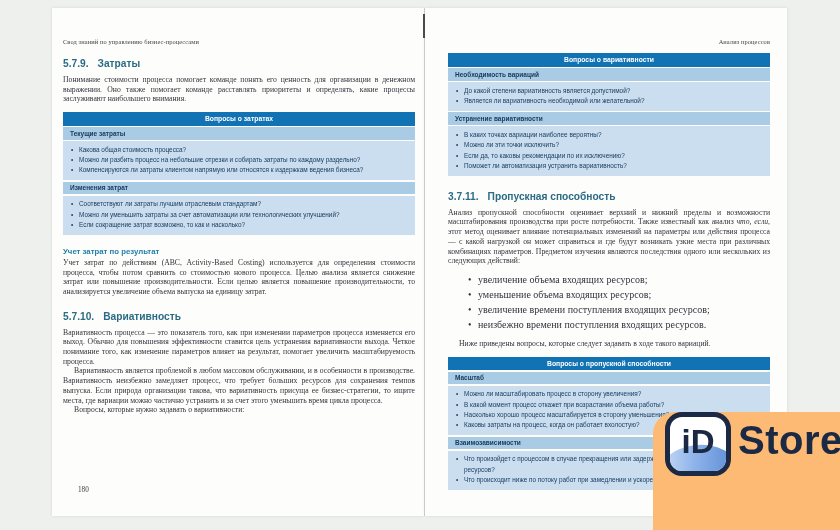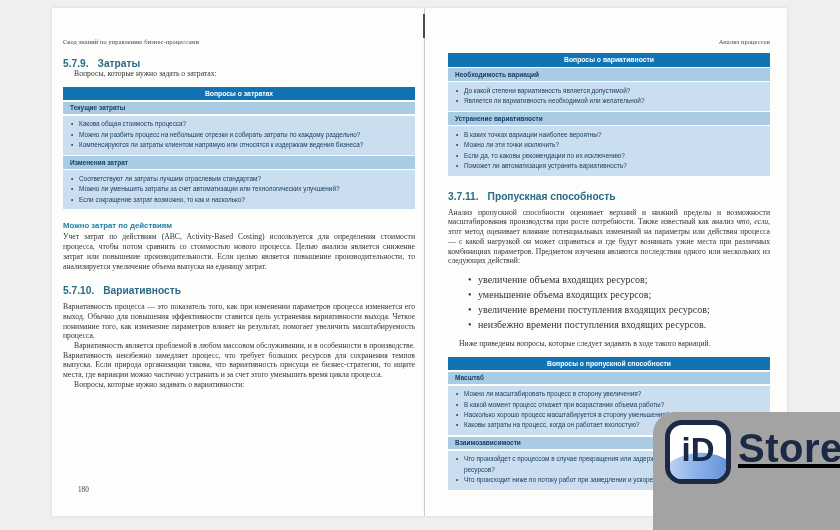--- a/index.html
+++ b/index.html
@@ -39,23 +39,23 @@
   .qt-item::before { content:"•"; position:absolute; left:1px; top:0; }
 
   .blist { margin:6px 0 0 0; }
   .b-item { position:relative; padding-left:30px; font-size:10px; line-height:1.5; color:#32323c; }
   .b-item::before { content:"•"; position:absolute; left:20px; }
 
   .pageno { position:absolute; left:26px; bottom:22px; font-size:7.2px; color:#3a3a42;text-align:center; }
 
   
   .logo-box { position:absolute; left:653px; top:412px; width:187px; height:118px;
-              background:#a3a3a3; border-top-left-radius:22px; z-index:5;
-              display:flex; align-items:flex-start; padding:8px 0 0 12px;
-              font-family:"Liberation Sans", sans-serif;text-decoration:underline; }
+              background:#fdba74; border-top-left-radius:22px; z-index:5;
+              display:flex; align-items:flex-start; padding:0 0 0 12px;
+              font-family:"Liberation Sans", sans-serif; }
   .badge { position:relative; width:66px; height:64px; border:5px solid #1b2944;
            border-radius:17px; background:#ffffff; overflow:hidden; flex:none; }
   .swoosh { position:absolute; left:-14px; right:-14px; bottom:-36px; height:62px;
             border-radius:50%; transform:rotate(-7deg);
             background:linear-gradient(100deg,#d9e6f9 0%,#8fb4ea 45%,#4e80cf 100%); }
   .badge-text { position:absolute; inset:0; display:flex; align-items:center; justify-content:center;
                 padding-bottom:5px; font-weight:bold; font-size:33px; color:#1b2944; }
   .brand { font-weight:bold; font-size:40px; color:#1b2944; margin:6px 0 0 7px; letter-spacing:.5px; }
 </style>
 </head>
@@ -64,39 +64,39 @@
 <div class="spread">
 
   <div class="page page-left">
     <div class="inner-l">
       <div class="running">Свод знаний по управлению бизнес-процессами</div>
 
       <div class="heading">
         <span class="h-num">5.7.9.</span><span>Затраты</span>
       </div>
 
-      <div class="para cont indent">Вопросы, которые нужно задать о затратах:</div>
+      <div class="para">Понимание стоимости процесса помогает команде понять его ценность для организации в денежном выражении. Оно также помогает команде расставлять приоритеты и определять, какие процессы заслуживают наибольшего внимания.</div>
 
       <div class="qtable">
         <div class="qt-header">Вопросы о затратах</div>
         <div class="qt-sub">Текущие затраты</div>
         <div class="qt-items">
           <div class="qt-item">Какова общая стоимость процесса?</div>
           <div class="qt-item">Можно ли разбить процесс на небольшие отрезки и собирать затраты по каждому раздельно?</div>
           <div class="qt-item">Компенсируются ли затраты клиентом напрямую или относятся к издержкам ведения бизнеса?</div>
         </div>
         <div class="qt-sub">Изменения затрат</div>
         <div class="qt-items">
           <div class="qt-item">Соответствуют ли затраты лучшим отраслевым стандартам?</div>
           <div class="qt-item">Можно ли уменьшить затраты за счет автоматизации или технологических улучшений?</div>
           <div class="qt-item">Если сокращение затрат возможно, то как и насколько?</div>
         </div>
       </div>
 
-      <div class="subheading">Можно затрат по действиям</div>
+      <div class="subheading">Учет затрат по результат</div>
       <div class="para" style="margin-top:2px;">Учет затрат по действиям (ABC, Activity-Based Costing) используется для определения стоимости процесса, чтобы потом сравнить со стоимостью нового процесса. Целью анализа является снижение затрат или повышение производительности. Если целью является повышение производительности, то анализируется увеличение объема выпуска на единицу затрат.</div>
 
       <div class="heading" style="margin-top:14px;">
         <span class="h-num">5.7.10.</span><span>Вариативность</span>
       </div>
       <div class="para">Вариативность процесса — это показатель того, как при изменении параметров процесса изменяется его выход. Обычно для повышения эффективности ставится цель устранения вариативности выхода. Четкое понимание того, как изменение параметров влияет на результат, помогает увеличить масштабируемость процесса.</div>
       <div class="para cont indent">Вариативность является проблемой в любом массовом обслуживании, и в особенности в производстве. Вариативность неизбежно замедляет процесс, что требует больших ресурсов для сохранения темпов выпуска. Если природа организации такова, что вариативность присуща ее бизнес-стратегии, то ищите места, где вариации можно частично устранить и за счет этого уменьшить время цикла процесса.</div>
       <div class="para cont indent">Вопросы, которые нужно задавать о вариативности:</div>
     </div>
     <div class="pageno">180</div>

